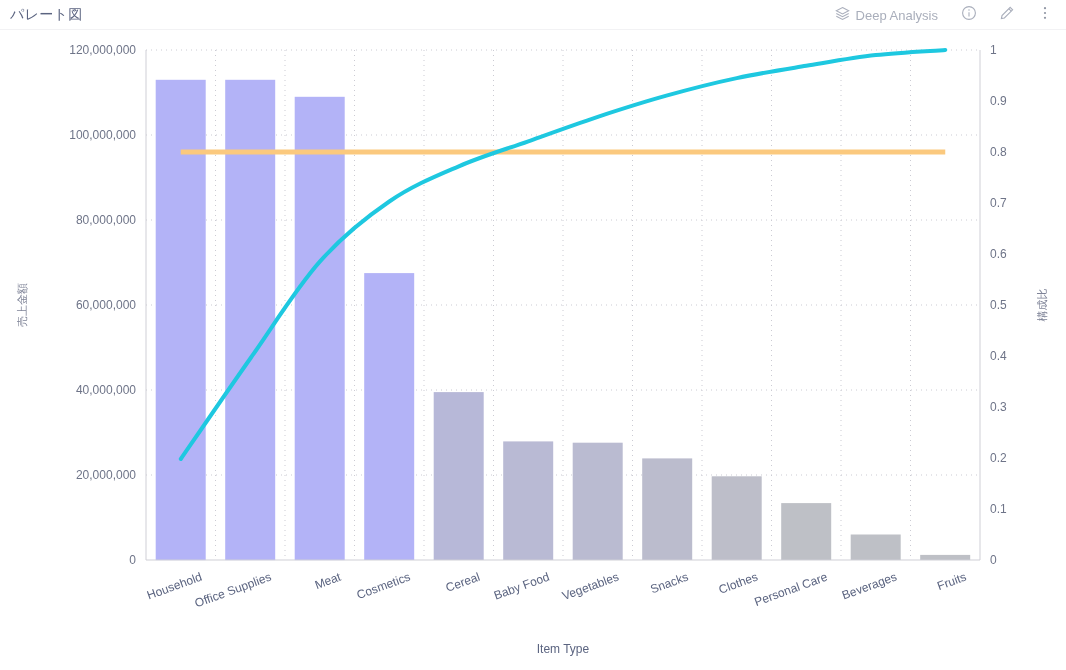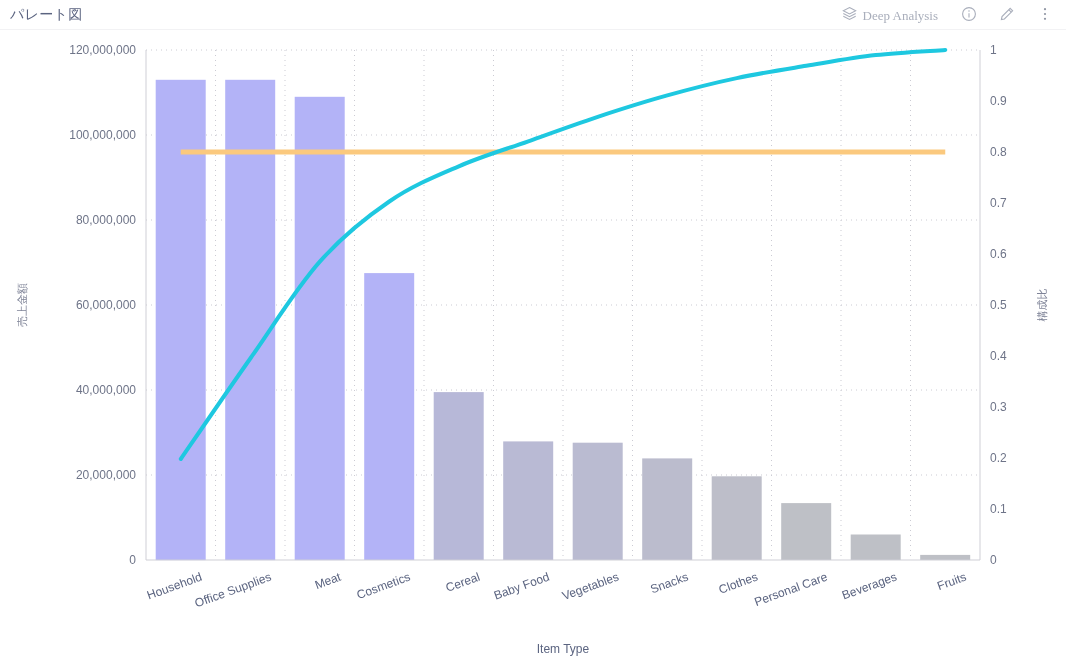--- a/index.html
+++ b/index.html
@@ -22,21 +22,21 @@
     width: 1066px; height: 30px;
     display: flex; align-items: center;
   }
   .chart-title {
     position: absolute; left: 10px; top: 6px;
     font-size: 14px; color: #5b6480; letter-spacing: .3px;
     white-space: nowrap;
   }
   .header-tools {
     position: absolute; right: 8px; top: 4px;
-    display: flex; align-items: center; gap: 12px; font-family: Liberation Serif, serif;
+    display: flex; align-items: center; gap: 12px;
   }
   .deep-analysis {
     display: flex; align-items: center; gap: 6px;
     color: #a9aebb; font-size: 13px; padding: 2px 6px;
     cursor: pointer; white-space: nowrap;
   }
   .icon-btn {
     width: 26px; height: 22px;
     display: flex; align-items: center; justify-content: center;
     color: #a9aebb; cursor: pointer;

